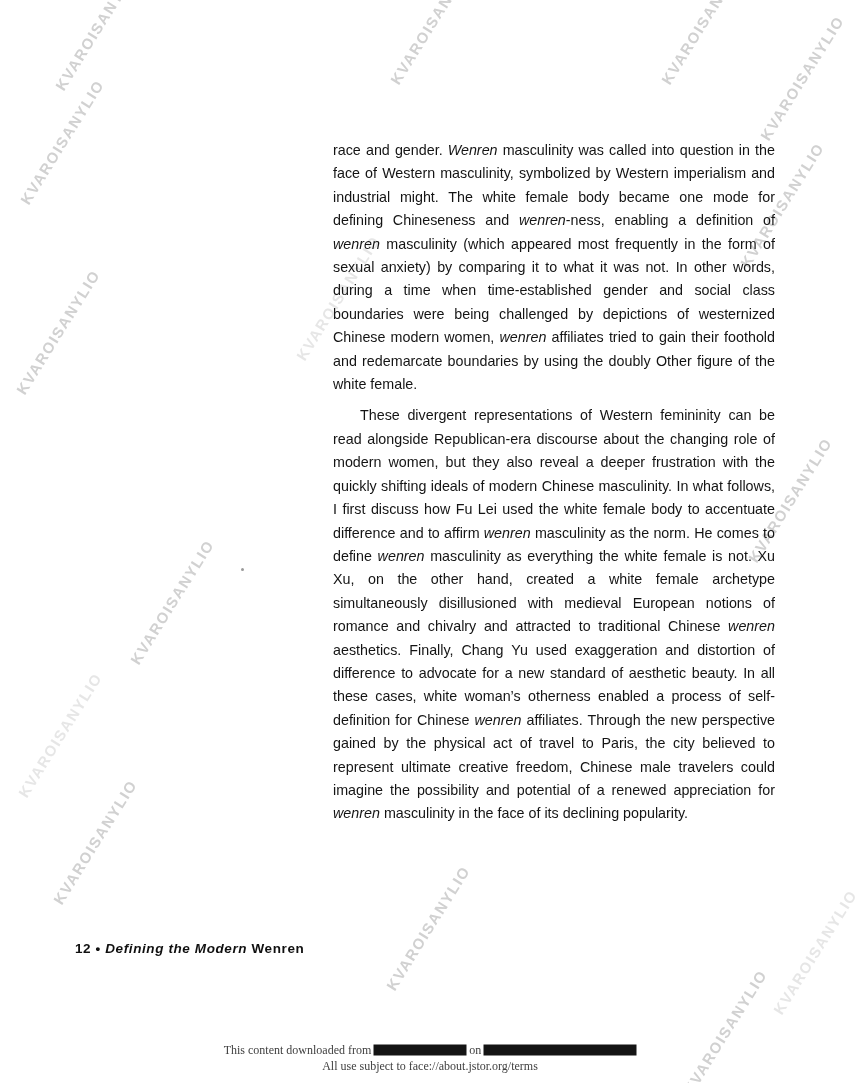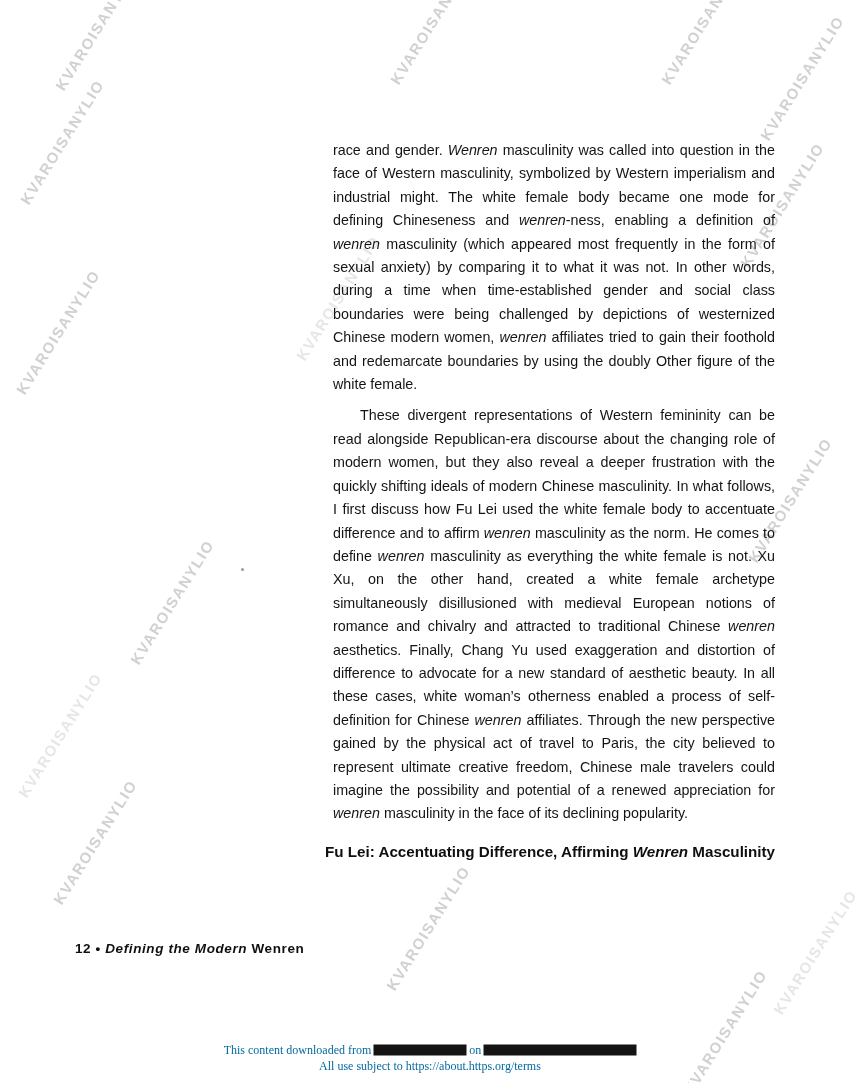--- a/index.html
+++ b/index.html
@@ -76,21 +76,21 @@
   
   .jstor-footer {
     position:absolute;
     left:0; right:0;
     top:1042px;
     z-index:1;
     text-align:center;
     font-family:"Liberation Serif", serif;
     font-size:12px;
     line-height:16px;
-    color:#0369a1;
+    color:#404040;
   }
   .redact {
     display:inline-block;
     height:10px;
     background:#141414;
     vertical-align:baseline;
     transform:translateY(1px);
     box-shadow:0 0 0 0.5px #141414;
   }
   .redact.ip   { width:92px; }
@@ -117,28 +117,27 @@
     <span class="wm" style="left:428px; top:928px">KVAROISANYLIO</span>
     <span class="wm faint" style="left:815px; top:952px">KVAROISANYLIO</span>
     <span class="wm" style="left:725px; top:1032px">KVAROISANYLIO</span>
   </div>
 
   <span class="artifact-dot"></span>
 
   <div class="text-block">
     <p>race and gender. <i>Wenren</i> masculinity was called into question in the face of Western masculinity, symbolized by Western imperialism and industrial might. The white female body became one mode for defining Chineseness and <i>wenren</i>-ness, enabling a definition of <i>wenren</i> masculinity (which appeared most frequently in the form of sexual anxiety) by comparing it to what it was not. In other words, during a time when time-established gender and social class boundaries were being challenged by depictions of westernized Chinese modern women, <i>wenren</i> affiliates tried to gain their foothold and redemarcate boundaries by using the doubly Other figure of the white female.</p>
     <p class="indent">These divergent representations of Western femininity can be read alongside Republican-era discourse about the changing role of modern women, but they also reveal a deeper frustration with the quickly shifting ideals of modern Chinese masculinity. In what follows, I first discuss how Fu Lei used the white female body to accentuate difference and to affirm <i>wenren</i> masculinity as the norm. He comes to define <i>wenren</i> masculinity as everything the white female is not. Xu Xu, on the other hand, created a white female archetype simultaneously disillusioned with medieval European notions of romance and chivalry and attracted to traditional Chinese <i>wenren</i> aesthetics. Finally, Chang Yu used exaggeration and distortion of difference to advocate for a new standard of aesthetic beauty. In all these cases, white woman’s otherness enabled a process of self-definition for Chinese <i>wenren</i> affiliates. Through the new perspective gained by the physical act of travel to Paris, the city believed to represent ultimate creative freedom, Chinese male travelers could imagine the possibility and potential of a renewed appreciation for <i>wenren</i> masculinity in the face of its declining popularity.</p>
-    <h2 class="section-heading">Fu Lei: Accentuating Difference, Affirming <i>Wenren</i> Masculinity</h2>
   </div>
 
   <div class="running-footer">12 • <i>Defining the Modern</i> Wenren</div>
 
   <div class="jstor-footer">
     <div>
       <span>This content downloaded from</span>
       <span class="redact ip"></span>
       <span>on</span>
       <span class="redact date"></span>
     </div>
-    <div>All use subject to https://about.https.org/terms</div>
+    <div>All use subject to face://about.jstor.org/terms</div>
   </div>
 
 </div>
 
 </body></html>

